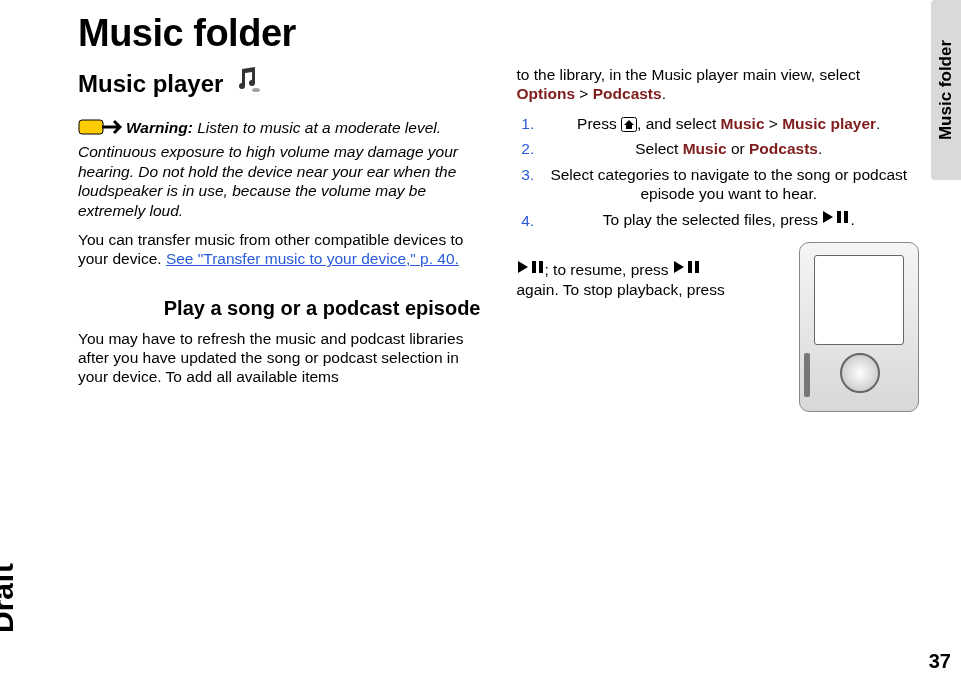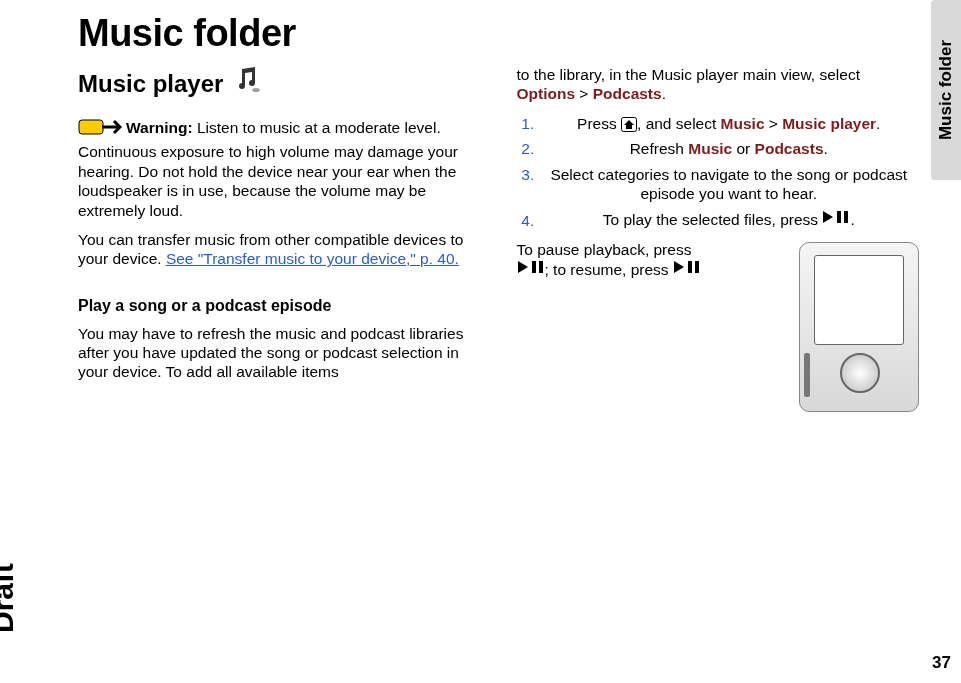--- a/index.html
+++ b/index.html
@@ -45,52 +45,53 @@
     transform: rotate(-90deg);
     transform-origin: left bottom;
     font-size: 30px;
     font-weight: bold;
   }
   .pageno {
     position: absolute;
     right: 10px;
     bottom: 10px;
     font-weight: bold;
-    font-size: 17px;
+    font-size: 20px;
   }
   h1.title {
     font-size: 38px;
     font-weight: bold;
     margin: 0 0 10px 0;
     letter-spacing: -0.5px;
   }
   h2.section {
     font-size: 24px;
     font-weight: bold;
     margin: 0 0 14px 0;
     display: flex;
     align-items: center;
     gap: 8px;
   }
   h3.subsection {
-    font-size: 16px;
+    font-size: 20px;
     font-weight: bold;
     margin: 27px 0 8px 0;
+    text-align: right;
   }
   .columns {
     display: flex;
     gap: 36px;
   }
   .col {
     flex: 1 1 0;
     font-size: 15.5px;
     line-height: 1.25;
   }
   .col p { margin: 0 0 10px 0; }
-  .warn-row { display: block; }
+  .warn-row { display: block; font-style: italic; }
   .warn-icon {
     display: inline-block;
     vertical-align: middle;
     margin-right: 4px;
   }
   .bold { font-weight: bold; }
   .link { color: #2a5bd7; text-decoration: underline; cursor: pointer; }
   .menu { color: #7f1d1d; font-weight: bold; }
   ol.steps { margin: 0 0 10px 0; padding-left: 22px; text-align: center; }
   ol.steps li { margin: 0 0 6px 0; }
@@ -197,48 +198,49 @@
 
 
       <ol class="steps">
         <li>
           <span>Press </span><span class="home-icon"><svg width="16" height="15" viewBox="0 0 16 15">
                 <rect x="0.5" y="0.5" width="15" height="14" rx="2" fill="#fff" stroke="#000"></rect>
                 <path d="M8 3 L13 8 H11 V12 H5 V8 H3 Z" fill="#000"></path>
               </svg></span><span>, and select </span><span class="menu">Music</span><span> &gt; </span><span class="menu">Music player</span><span>.</span>
         </li>
         <li>
-          <span>Refresh </span><span class="menu">Music</span><span> or </span><span class="menu">Podcasts</span><span>.</span>
+          <span>Select </span><span class="menu">Music</span><span> or </span><span class="menu">Podcasts</span><span>.</span>
         </li>
         <li>Select categories to navigate to the song or podcast episode you want to hear.</li>
         <li>
           <span>To play the selected files, press </span><span class="playpause"><svg width="28" height="14" viewBox="0 0 28 14">
                 <path d="M1 1 L11 7 L1 13 Z" fill="#000"></path>
                 <rect x="15" y="1" width="4" height="12" fill="#000"></rect>
                 <rect x="22" y="1" width="4" height="12" fill="#000"></rect>
               </svg></span><span>.</span>
         </li>
       </ol>
 
       <div class="pause-block">
         <div class="device-img-wrap">
           <div class="device-screen"></div>
           <div class="device-btn"></div>
           <div class="device-side-btns"></div>
         </div>
         <p>
-          <span>To pause playback, press </span><br>
+          <br>
           <span class="playpause"><svg width="28" height="14" viewBox="0 0 28 14">
                 <path d="M1 1 L11 7 L1 13 Z" fill="#000"></path>
                 <rect x="15" y="1" width="4" height="12" fill="#000"></rect>
                 <rect x="22" y="1" width="4" height="12" fill="#000"></rect>
               </svg></span><span>; to resume, press </span><span class="playpause"><svg width="28" height="14" viewBox="0 0 28 14">
                 <path d="M1 1 L11 7 L1 13 Z" fill="#000"></path>
                 <rect x="15" y="1" width="4" height="12" fill="#000"></rect>
                 <rect x="22" y="1" width="4" height="12" fill="#000"></rect>
               </svg></span><br>
+          <span> again. To stop playback, press</span>
         </p>
       </div>
 
     </div>
   </div>
 
 </div>
 
 </body></html>

